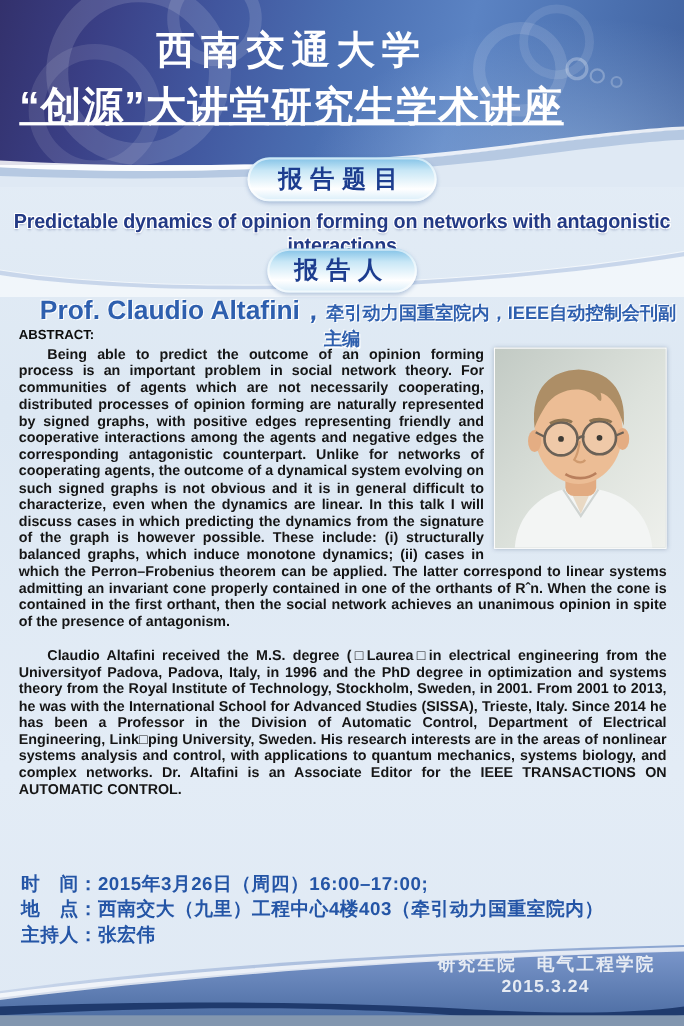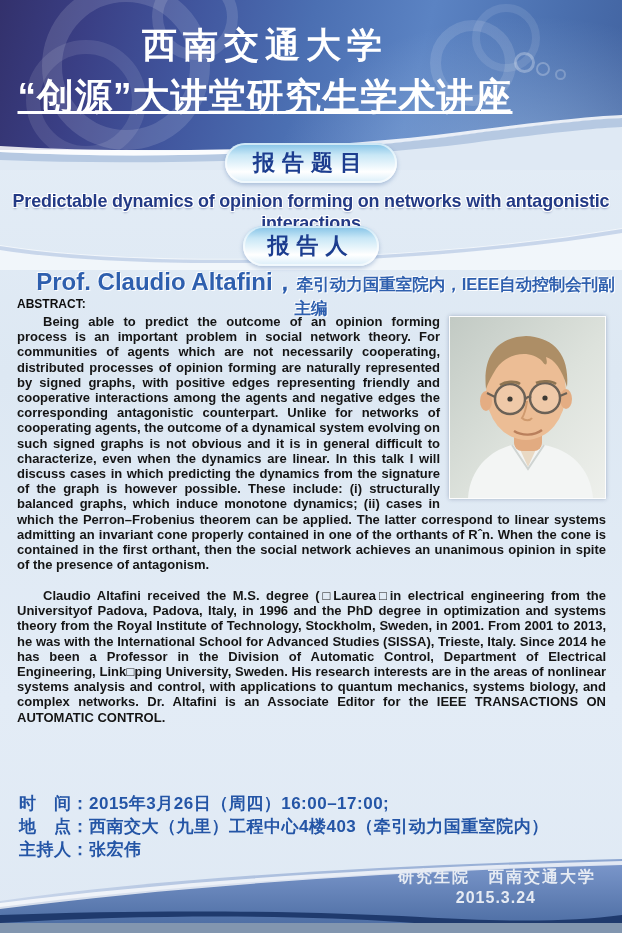--- a/index.html
+++ b/index.html
@@ -184,17 +184,17 @@
           <stop offset="0" stop-color="#c9d6ea"></stop>
             <stop offset="1" stop-color="#8aa4d0"></stop>
         </linearGradient>
       </defs>
       <path d="M0,46 C170,22 390,10 622,4 L622,78 L0,78 Z" fill="url(#fg2)"></path>
       <path d="M0,52 C190,28 400,15 622,9 L622,78 L0,78 Z" fill="url(#fg)"></path>
       <path d="M0,48 C190,24 400,12 622,6 L622,10 C400,16 190,30 0,54 Z" fill="rgba(255,255,255,.75)"></path>
       <path d="M0,60 C160,54 310,56 420,62 C505,67 570,67 622,60 L622,68 C560,74 485,73 400,67 C300,60 150,59 0,68 Z" fill="#1f3a6d"></path>
       <rect x="0" y="68" width="622" height="10" fill="#8296af"></rect>
     </svg>
-    <div class="footer-text f-line1">研究生院　西南交通大学</div>
+    <div class="footer-text f-line1">研究生院　电气工程学院</div>
     <div class="footer-text f-line2">2015.3.24</div>
   </div>
 
 </div>
 
 </body></html>

